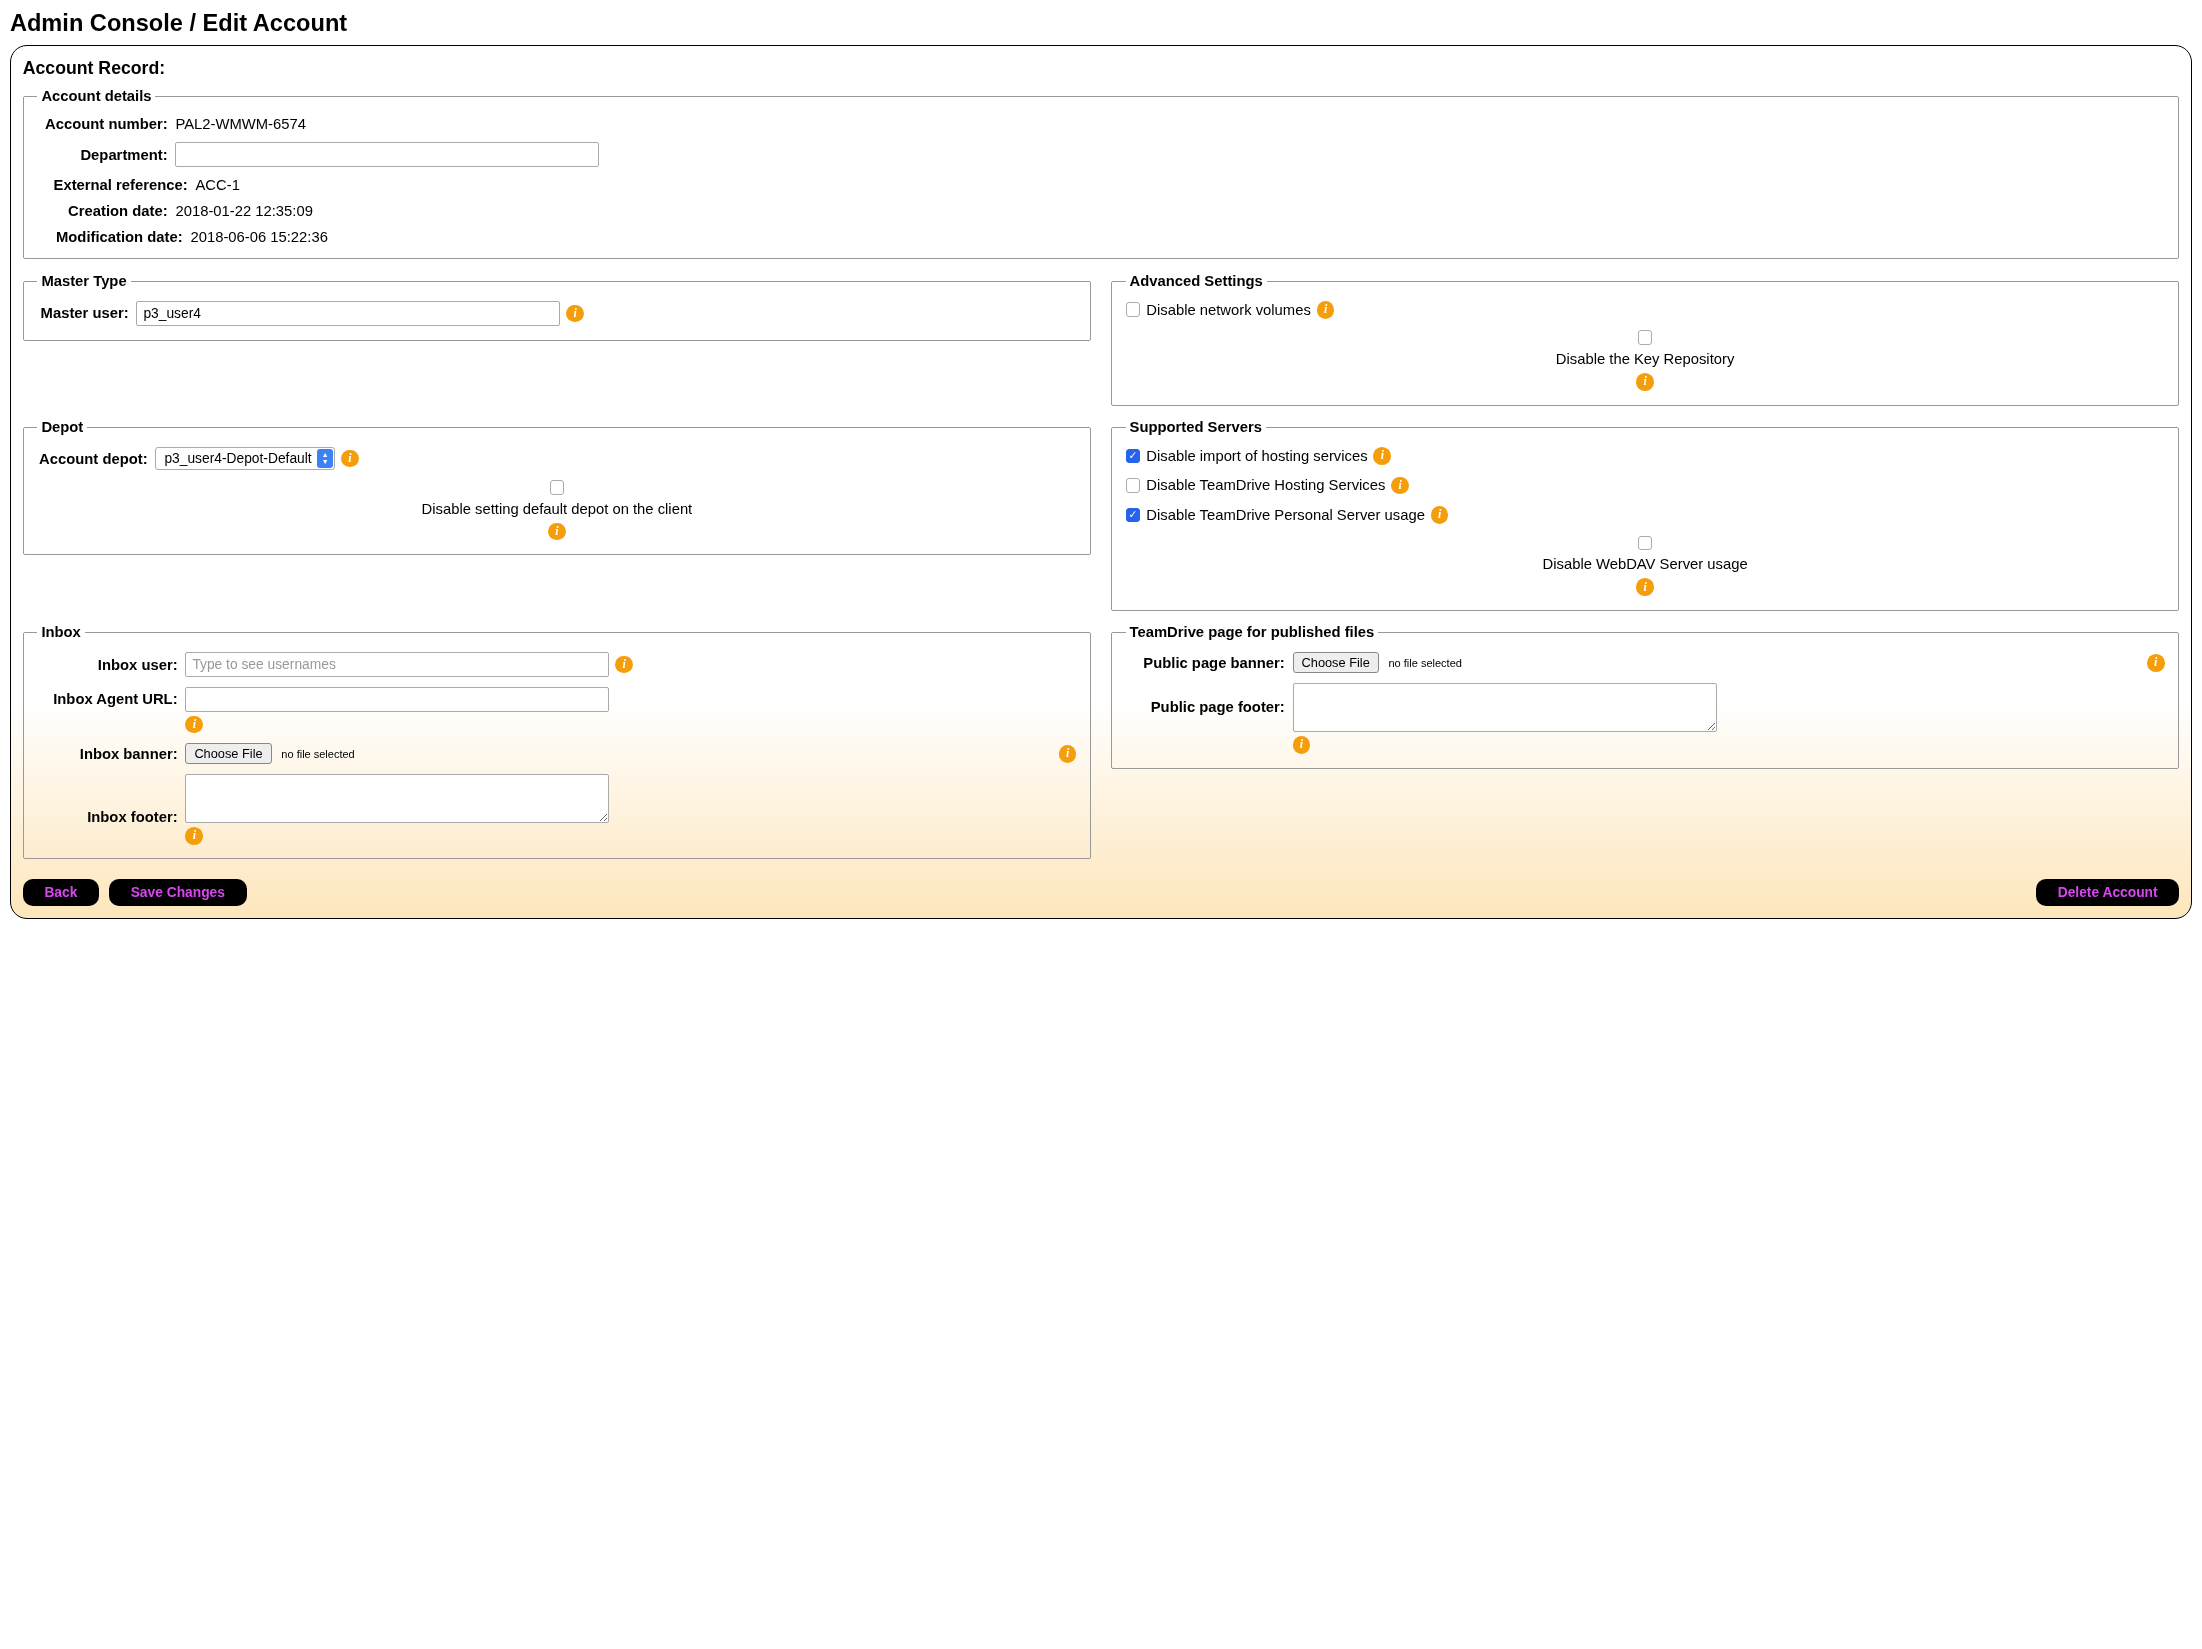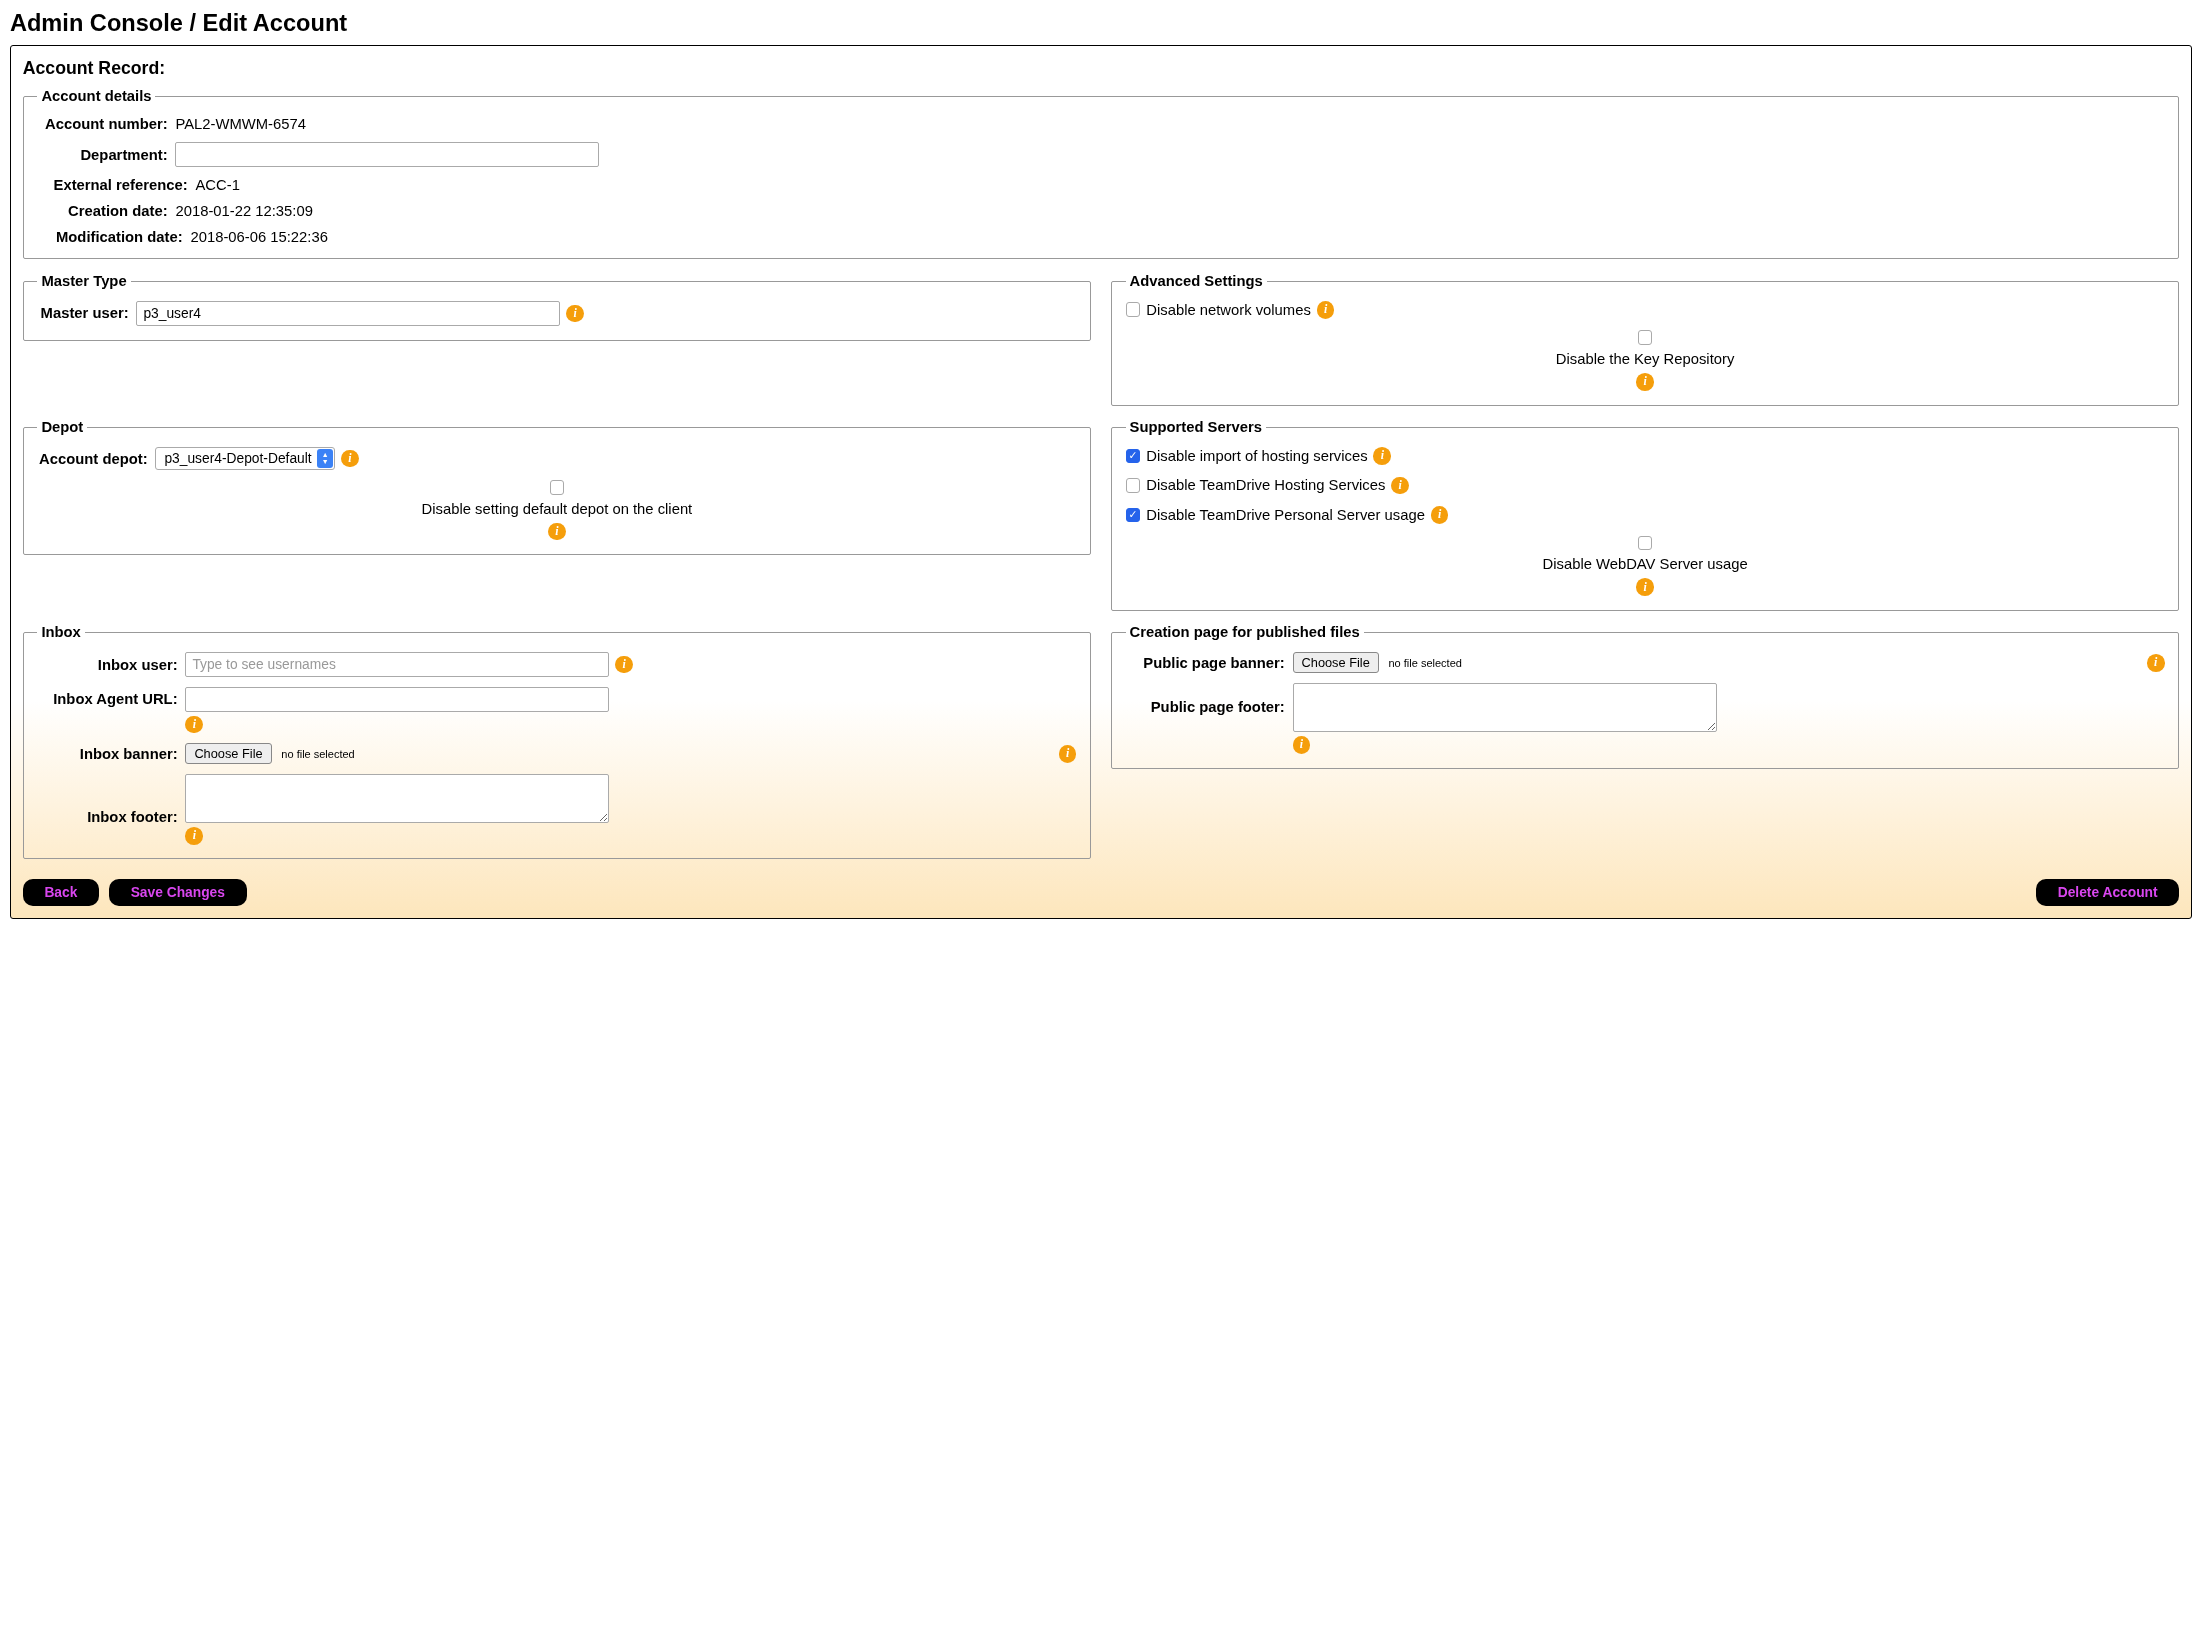--- a/index.html
+++ b/index.html
@@ -13,21 +13,21 @@
       background: #fff;
       padding: 9.9px;
     }
     h1 {
       font-size: 23.6px;
       font-weight: bold;
       margin-bottom: 7.9px;
     }
     .panel {
       border: 1.5px solid #000;
-      border-radius: 3px;
+      border-radius: 17px;
       padding: 11.8px;
       background: linear-gradient(to bottom, #fff 0%, #fff 75%, #fde6bc 100%);
     }
     .panel-title {
       font-size: 17.7px;
       font-weight: bold;
       margin-bottom: 9.9px;
     }
     fieldset {
       border: 1px solid #999;
@@ -349,21 +349,21 @@
           <div class="field-label inbox-label" style="padding-top:15.8px">Inbox footer:</div>
           <div class="stacked-value">
             <textarea class="textarea" style=""></textarea>
             <span class="info-icon">i</span>
           </div>
         </div>
       </fieldset>
     </div>
     <div class="col">
       <fieldset>
-        <legend>Creation page for published files</legend>
+        <legend>TeamDrive page for published files</legend>
         <div class="field-row">
           <div class="field-label dl-label">Public page banner:</div>
           <div class="field-value">
             <button class="file-btn">Choose File</button>
             <span class="file-status">no file selected</span>
             <span style="flex:1"></span>
             <span class="info-icon">i</span>
           </div>
         </div>
         <div class="field-row" style="align-items:flex-start">

